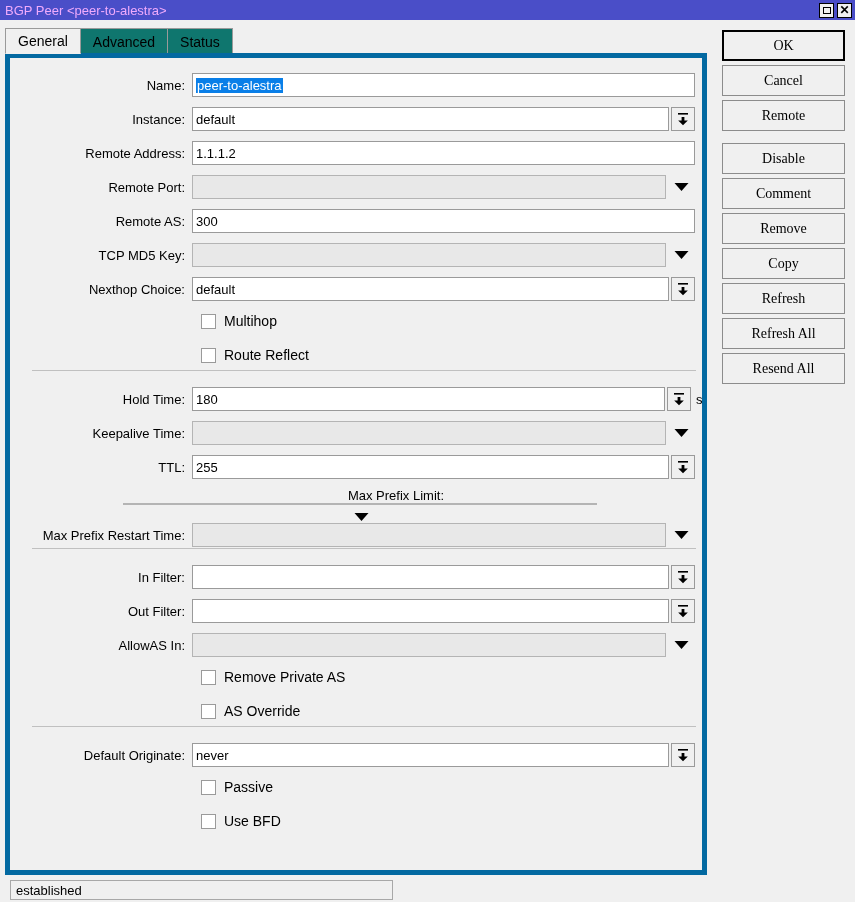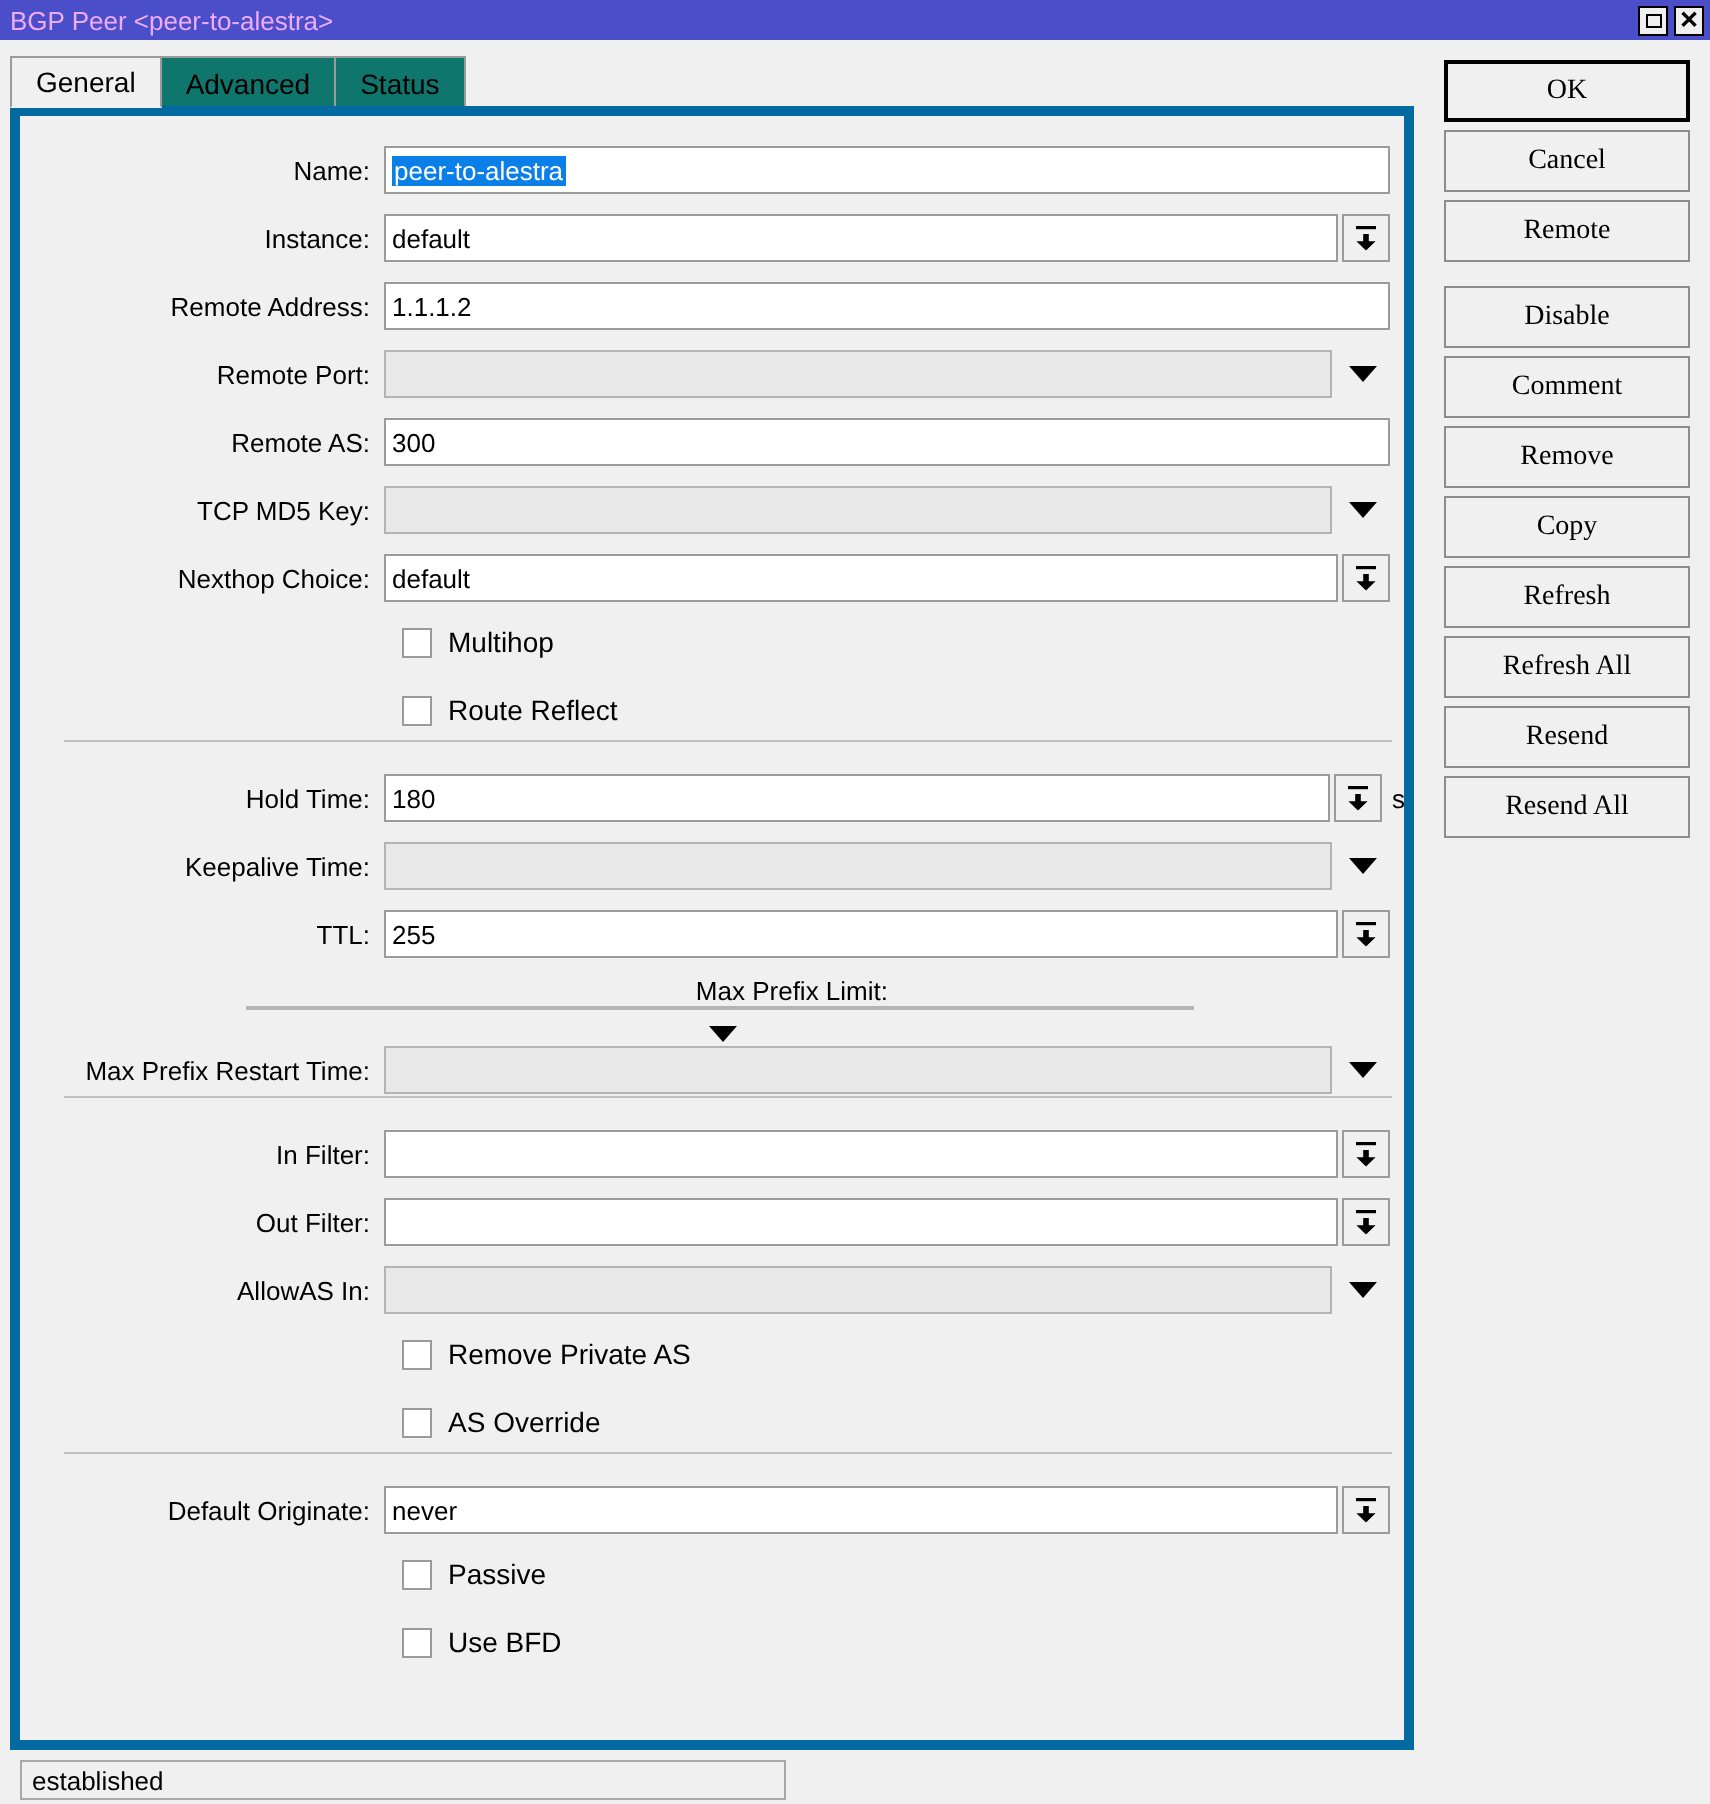--- a/index.html
+++ b/index.html
@@ -356,19 +356,18 @@
     <div class="abtn default">OK</div>
     <div class="abtn">Cancel</div>
     <div class="abtn">Remote</div>
     <div class="btn-gap"></div>
     <div class="abtn">Disable</div>
     <div class="abtn">Comment</div>
     <div class="abtn">Remove</div>
     <div class="abtn">Copy</div>
     <div class="abtn">Refresh</div>
     <div class="abtn">Refresh All</div>
-    <div class="abtn">Resend</div>
     <div class="abtn">Resend All</div>
   </div>
 
 <div id="statusbar">
   <div class="statuscell" id="status-right">established</div>
 </div>
 
 </body></html>

